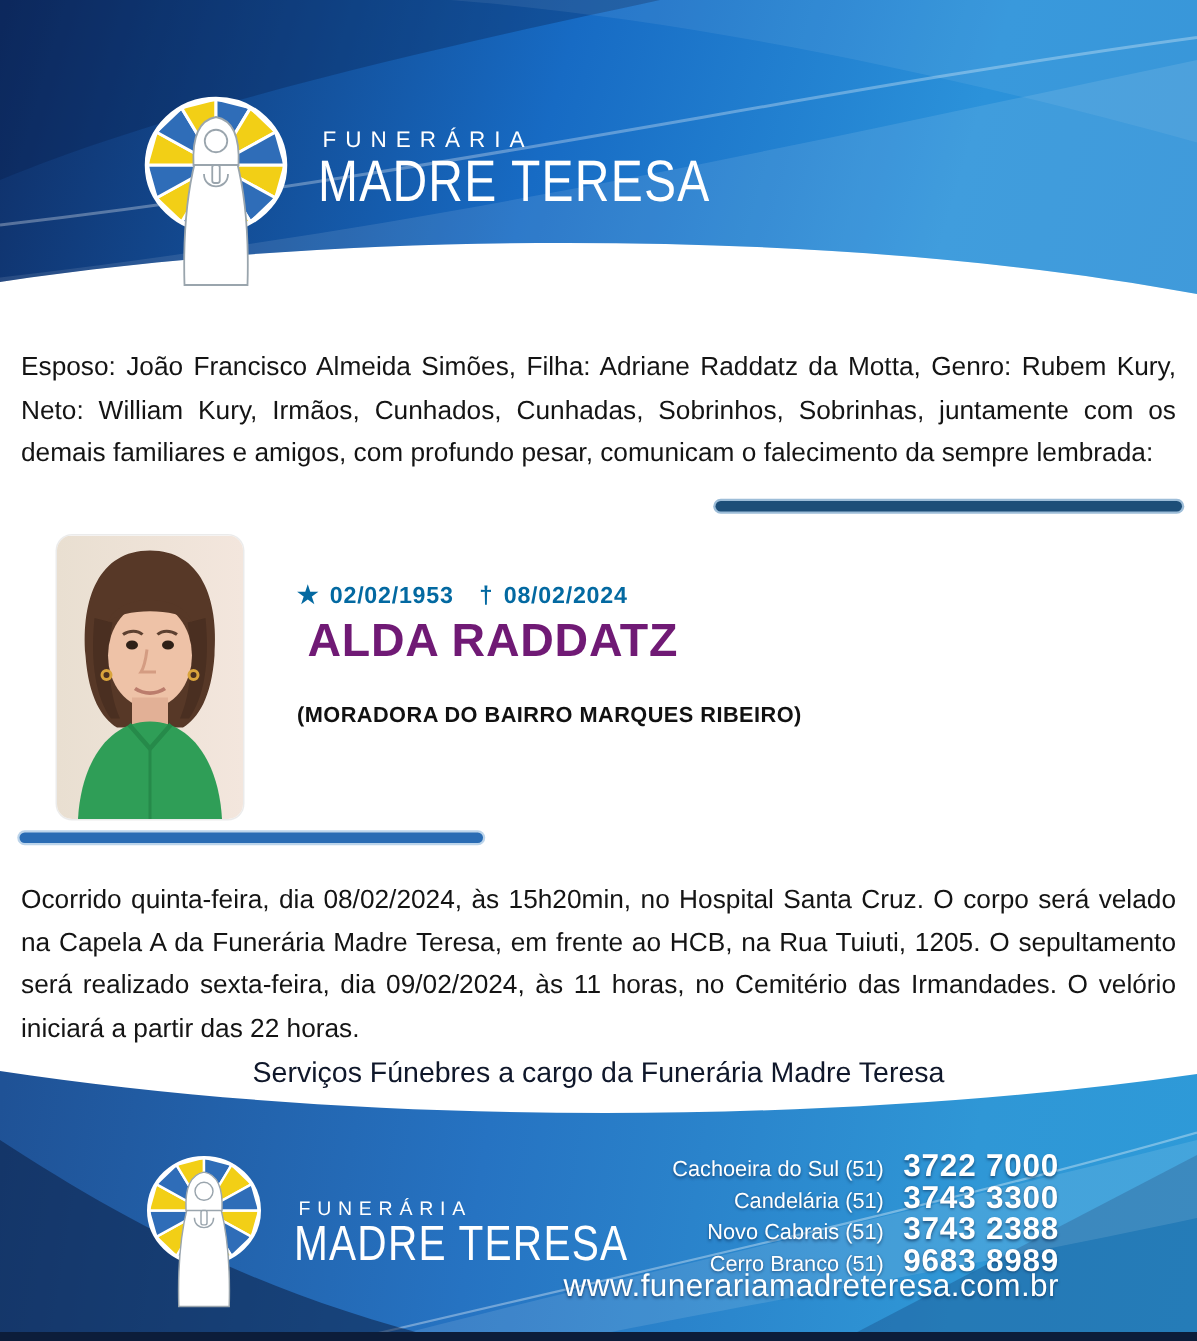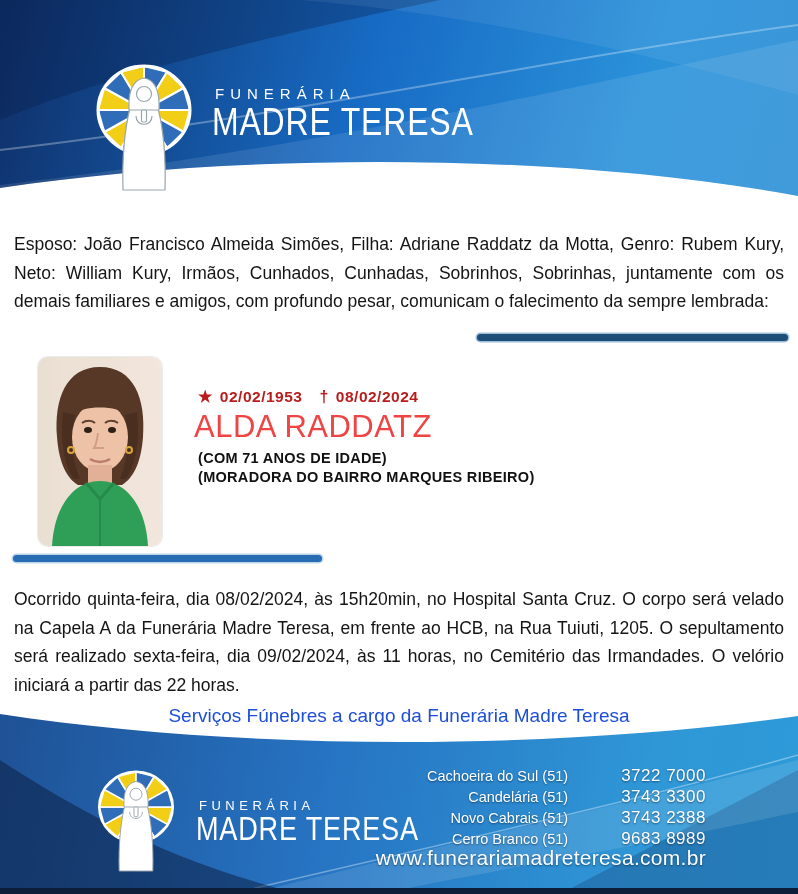--- a/index.html
+++ b/index.html
@@ -31,38 +31,38 @@
   .para2{top:585px;}
 
   .bar{position:absolute;height:7px;border-radius:3.5px;}
   .bar-top{left:477px;top:334px;width:311px;background:#1d4e78;box-shadow:0 0 0 1.5px #9dbdd8;}
   .bar-bottom{left:13px;top:555px;width:309px;background:#2a6cb4;box-shadow:0 0 0 1.5px #bcd4ea;}
 
   .photo{position:absolute;left:38px;top:357px;width:124px;height:189px;border-radius:10px;
          overflow:hidden;box-shadow:0 0 0 1px rgba(0,0,0,.08);}
   .photo svg{display:block;width:100%;height:100%;}
 
-  .person-dates{position:absolute;left:198px;top:387px;color:#b91c1c;font-size:15.5px;font-weight:700;letter-spacing:.5px;}
+  .person-dates{position:absolute;left:198px;top:387px;color:#0369a1;font-size:15.5px;font-weight:700;letter-spacing:.5px;}
   .person-dates .sym{font-size:16px;margin-right:7px;}
   .person-dates .cross{margin-left:17px;}
-  .person-name{position:absolute;left:194px;top:409px;color:#ef4444;font-size:31px;font-weight:400;letter-spacing:.5px;}
+  .person-name{position:absolute;left:205px;top:409px;color:#701a75;font-size:31px;font-weight:700;letter-spacing:.5px;}
   .person-meta1{position:absolute;left:198px;top:450px;}
   .person-meta2{position:absolute;left:198px;top:469px;}
   .person-meta1,.person-meta2{color:#111;font-size:14.5px;font-weight:700;letter-spacing:.3px;}
 
   .services{position:absolute;left:0;top:705px;width:798px;text-align:center;
-            color:#1d4ed8;font-size:19px;}
+            color:#0f172a;font-size:19px;}
 
   
   .phones{position:absolute;right:92px;top:766px;}
   .phone-row{display:flex;justify-content:flex-end;align-items:baseline;gap:13px;
              height:18.5px;margin-bottom:2.5px;color:#fff;
              text-shadow:0 1px 2px rgba(0,25,60,.55);white-space:nowrap;}
   .phone-city{font-size:14.5px;font-weight:400;}
-  .phone-num{font-size:17px;font-weight:400;letter-spacing:.5px;margin-left:40px;}
+  .phone-num{font-size:21px;font-weight:700;letter-spacing:.5px;}
   .website{position:absolute;right:92px;top:846px;color:#fff;font-size:21px;
            text-shadow:0 1px 2px rgba(0,25,60,.55);text-decoration:none;letter-spacing:.3px;}
 
   .badge24{position:absolute;left:402px;top:766px;width:96px;height:86px;}
   .badge-rays{position:absolute;left:0;top:0;}
   .badge-num{position:absolute;left:12px;top:-4px;font-size:56px;font-weight:700;color:#1c3f7e;
              -webkit-text-stroke:2px #ffffff;
              text-shadow:-2px 0 0 #fff,2px 0 0 #fff,0 -2px 0 #fff,0 2px 0 #fff;}
   .badge-hs{position:absolute;left:62px;top:44px;font-size:14px;font-weight:700;color:#fff;}
   .badge-label{position:absolute;left:10px;top:62px;font-size:12px;font-weight:700;color:#fff;letter-spacing:1.5px;}
@@ -158,21 +158,20 @@
       <path d="M14,189 C16,152 34,124 62,124 C90,124 108,152 110,189 Z" fill="#2f9e57"></path>
       <path d="M48,126 L62,142 L76,126" fill="none" stroke="#268a4a" stroke-width="3"></path>
       <path d="M62,142 L62,189" stroke="#268a4a" stroke-width="2"></path>
     </svg>
   </div>
 
   <div class="person-dates">
     <span class="sym">★</span><span>02/02/1953</span><span class="sym cross">†</span><span>08/02/2024</span>
   </div>
   <div class="person-name">ALDA RADDATZ</div>
-  <div class="person-meta1">(COM 71 ANOS DE IDADE)</div>
   <div class="person-meta2">(MORADORA DO BAIRRO MARQUES RIBEIRO)</div>
 
   <div class="bar bar-bottom"></div>
 
   <p class="para para2">Ocorrido quinta-feira, dia 08/02/2024, às 15h20min, no Hospital Santa Cruz. O corpo será velado na Capela A da Funerária Madre Teresa, em frente ao HCB, na Rua Tuiuti, 1205. O sepultamento será realizado sexta-feira, dia 09/02/2024, às 11 horas, no Cemitério das Irmandades. O velório iniciará a partir das 22 horas.</p>
 
   <div class="services">Serviços Fúnebres a cargo da Funerária Madre Teresa</div>
 
   <svg class="footer-bg" width="798" height="194" viewBox="0 0 798 194" preserveAspectRatio="none">
     <defs>

